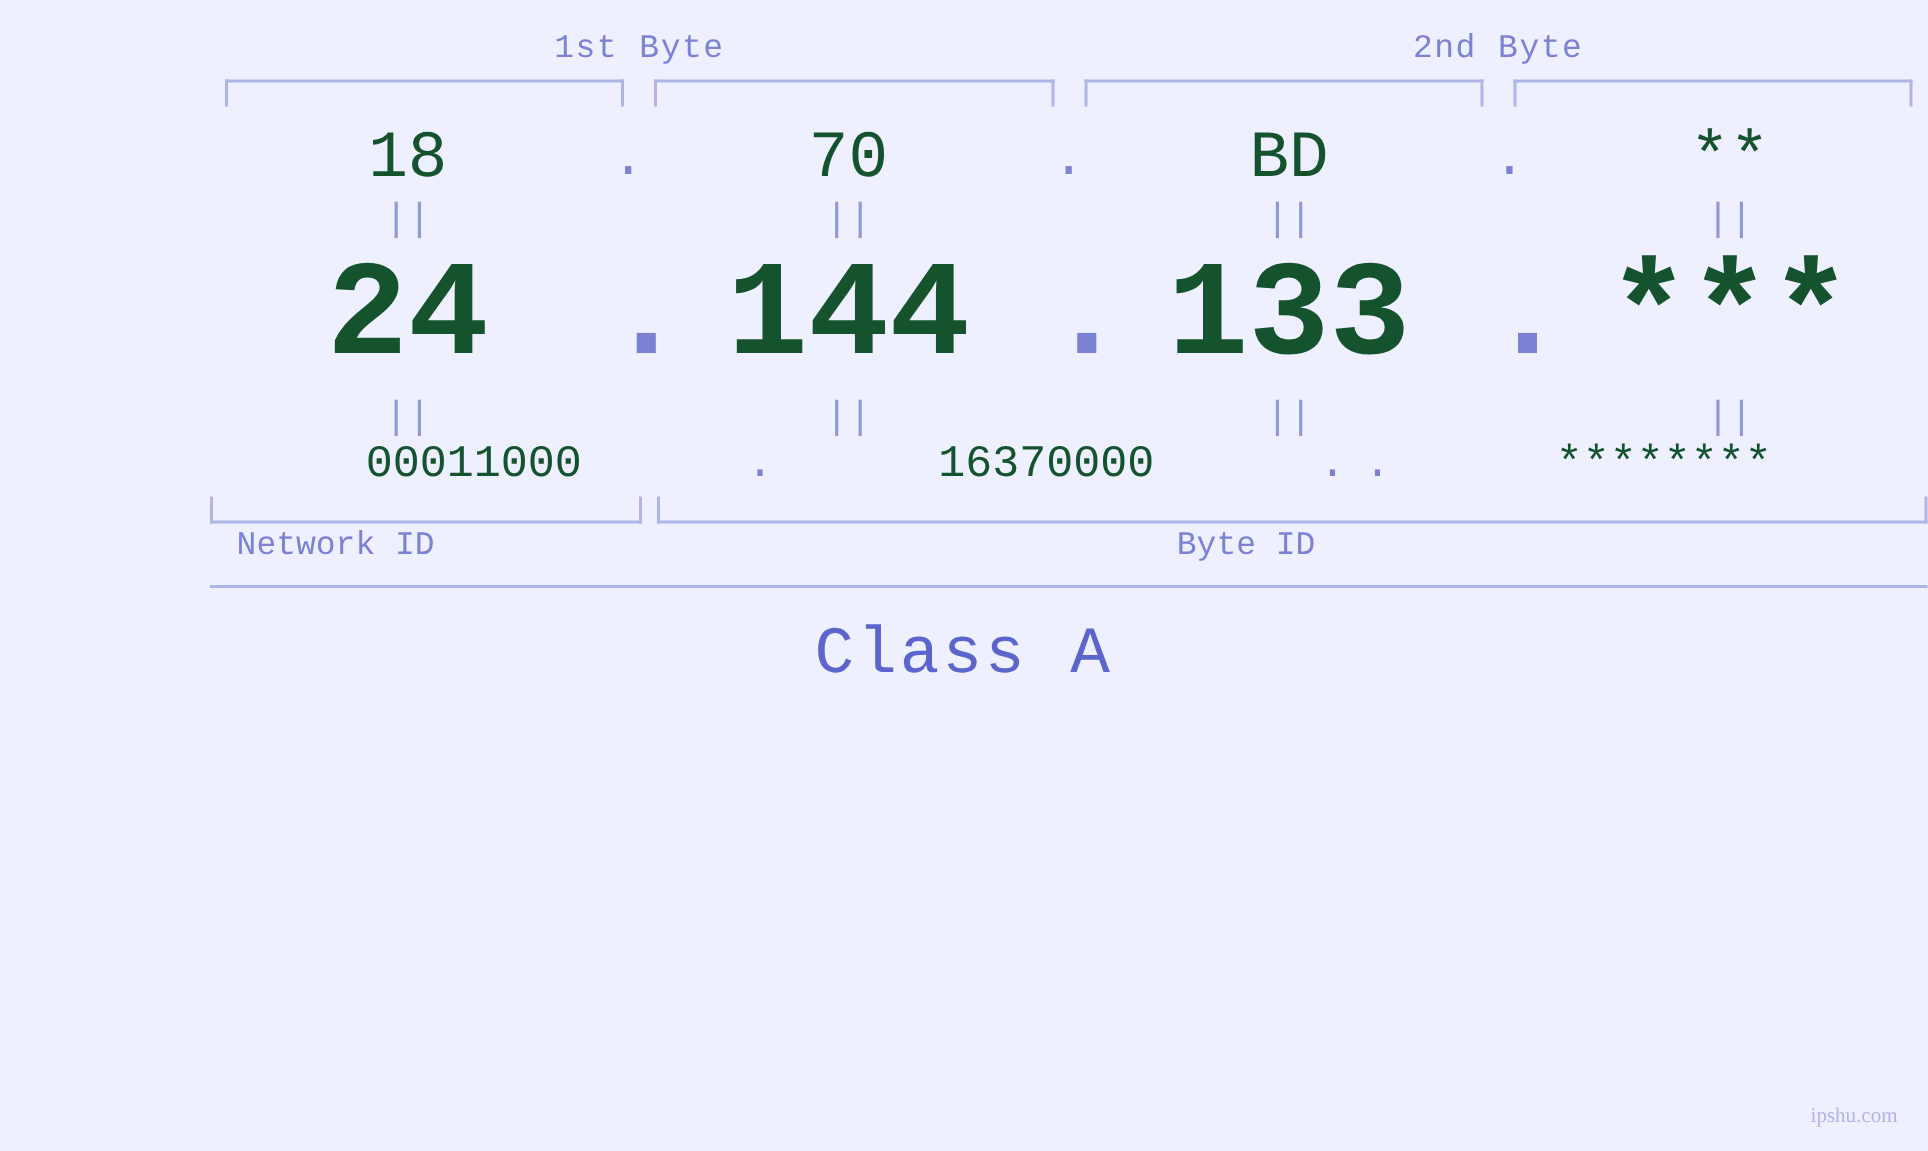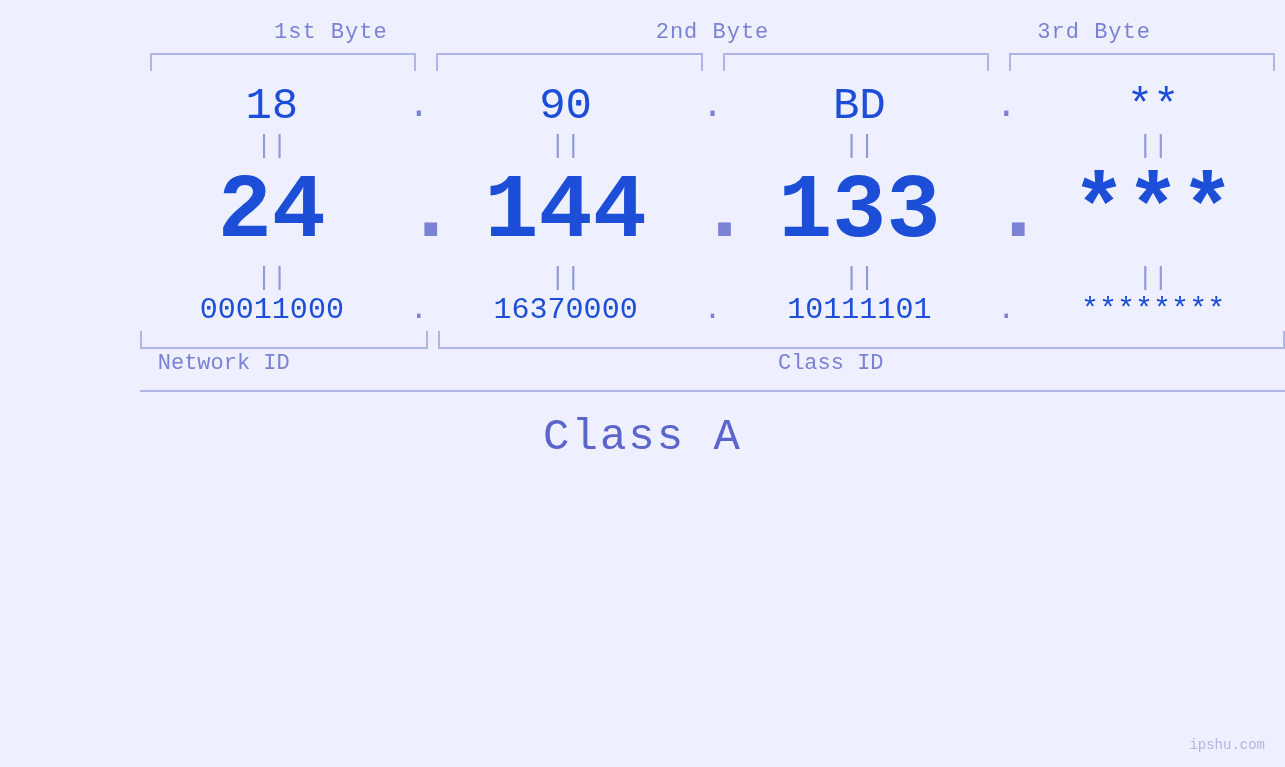--- a/index.html
+++ b/index.html
@@ -67,21 +67,21 @@
     }
 
     .byte-cell {
       flex: 1;
       display: flex;
       align-items: center;
       justify-content: center;
     }
 
     .byte-value {
-      color: #1d4ed8;
+      color: #14532d;
       text-align: center;
       flex: 1;
     }
 
     
     .hex-values {
       font-size: 44px;
       color: #8b93d9;
     }
 
@@ -168,21 +168,21 @@
       letter-spacing: 2px;
     }
 
     
     .watermark {
       position: absolute;
       bottom: 14px;
       right: 20px;
       color: #b0b5e8;
       font-size: 14px;
-      font-family: Liberation Mono, monospace;
+      font-family: Liberation Serif, serif;
     }
 
     .sep-col {
       width: 30px;
       text-align: center;
       color: #7b82d4;
     }
 
     .hex-sep { font-size: 36px; }
     .dec-sep { font-size: 90px; font-weight: bold; }
@@ -212,39 +212,38 @@
     }
   </style>
 </head>
 <body>
 
 <div class="container">
 
   <div class="byte-headers">
     <div class="byte-header">1st Byte</div>
     <div class="byte-header">2nd Byte</div>
-    <div class="byte-header">3rd Byte</div>
   </div>
 
   <div class="bracket-row">
     <div class="bracket"></div>
     <div class="bracket"></div>
     <div class="bracket"></div>
     <div class="bracket"></div>
   </div>
 
   <div class="row-wrapper">
 
     <div class="bytes-row hex-values">
       <div class="byte-cell">
         <span class="byte-value">18</span>
       </div>
       <div class="sep-col hex-sep">.</div>
       <div class="byte-cell">
-        <span class="byte-value">90</span>
+        <span class="byte-value">70</span>
       </div>
       <div class="sep-col hex-sep">.</div>
       <div class="byte-cell">
         <span class="byte-value">BD</span>
       </div>
       <div class="sep-col hex-sep">.</div>
       <div class="byte-cell">
         <span class="byte-value">**</span>
       </div>
     </div>
@@ -299,38 +298,35 @@
 
     <div class="bytes-row bin-values">
       <div class="byte-cell">
         <span class="byte-value">00011000</span>
       </div>
       <div class="sep-col bin-sep">.</div>
       <div class="byte-cell">
         <span class="byte-value">16370000</span>
       </div>
       <div class="sep-col bin-sep">.</div>
-      <div class="byte-cell">
-        <span class="byte-value">10111101</span>
-      </div>
       <div class="sep-col bin-sep">.</div>
       <div class="byte-cell">
         <span class="byte-value">********</span>
       </div>
     </div>
   </div>
 
   <div class="bottom-brackets">
     <div class="network-bracket"></div>
     <div class="host-bracket"></div>
   </div>
 
   <div class="id-labels">
     <div class="network-label">Network ID</div>
-    <div class="host-label">Class ID</div>
+    <div class="host-label">Byte ID</div>
   </div>
 
   <div class="bottom-line-wrap">
     <div class="bottom-line"></div>
   </div>
 
   <div class="class-label">Class A</div>
 
   <div class="watermark">ipshu.com</div>
 

